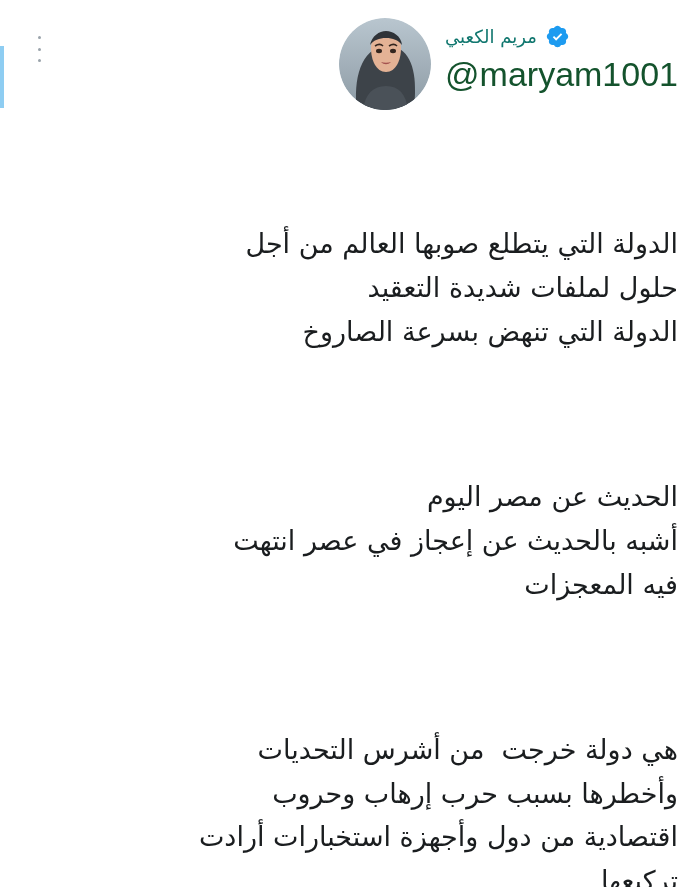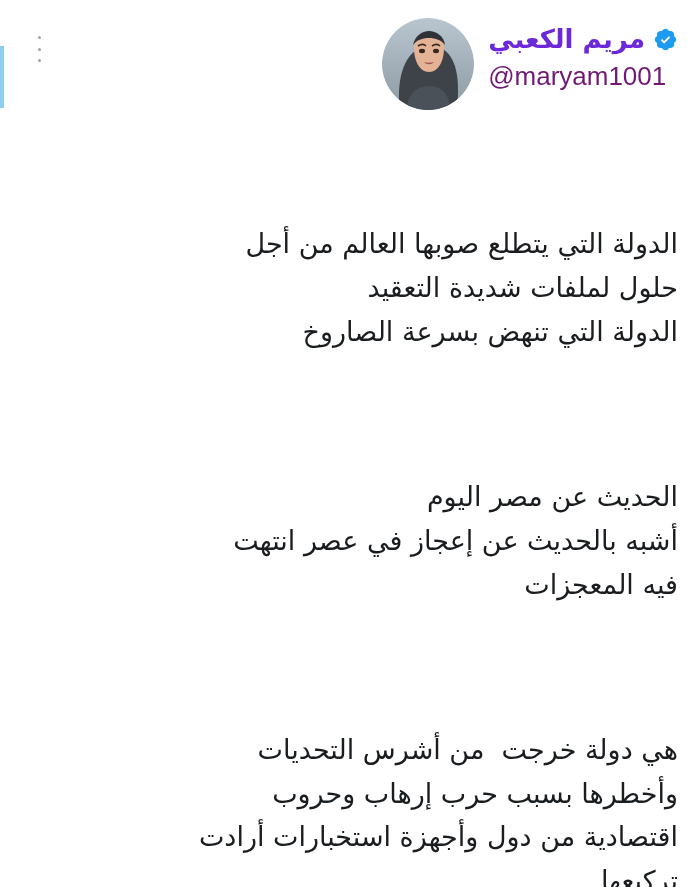--- a/index.html
+++ b/index.html
@@ -74,38 +74,38 @@
   }
 
   .name-line {
     display: flex;
     flex-direction: row-reverse;
     align-items: center;
     gap: 8px;
   }
 
   .display-name {
-    font-size: 26px;
-    font-weight: bold;
-    color: #6d28d9;
+    font-size: 18px;
+    font-weight: normal;
+    color: #0f766e;
     letter-spacing: 0;
     line-height: 1.2;
     white-space: nowrap;
   }
 
   .verified {
     width: 25px;
     height: 25px;
     flex: none;
     display: block;
   }
 
   .handle {
-    font-size: 26px;
-    color: #701a75;
+    font-size: 34px;
+    color: #14532d;
     margin-top: 6px;
     direction: ltr;
     white-space: nowrap;
     font-family: "Liberation Sans", sans-serif;
   }
 
   .avatar {
     width: 92px;
     height: 92px;
     border-radius: 50%;

